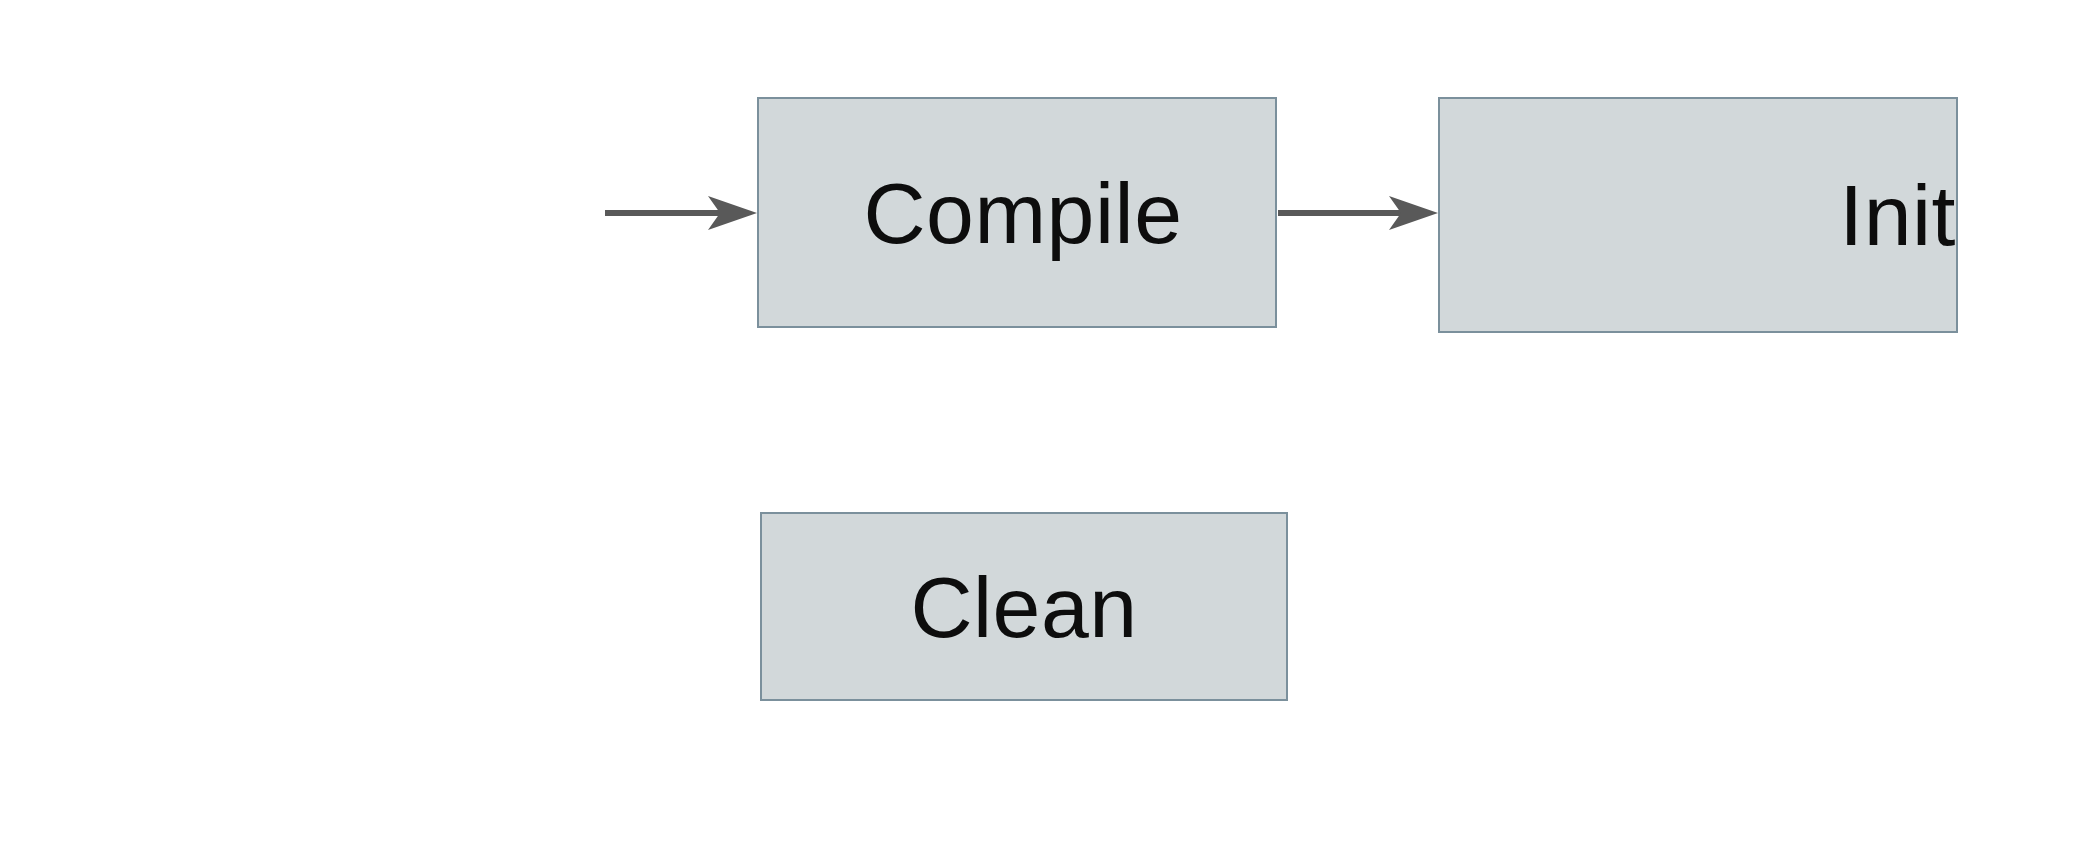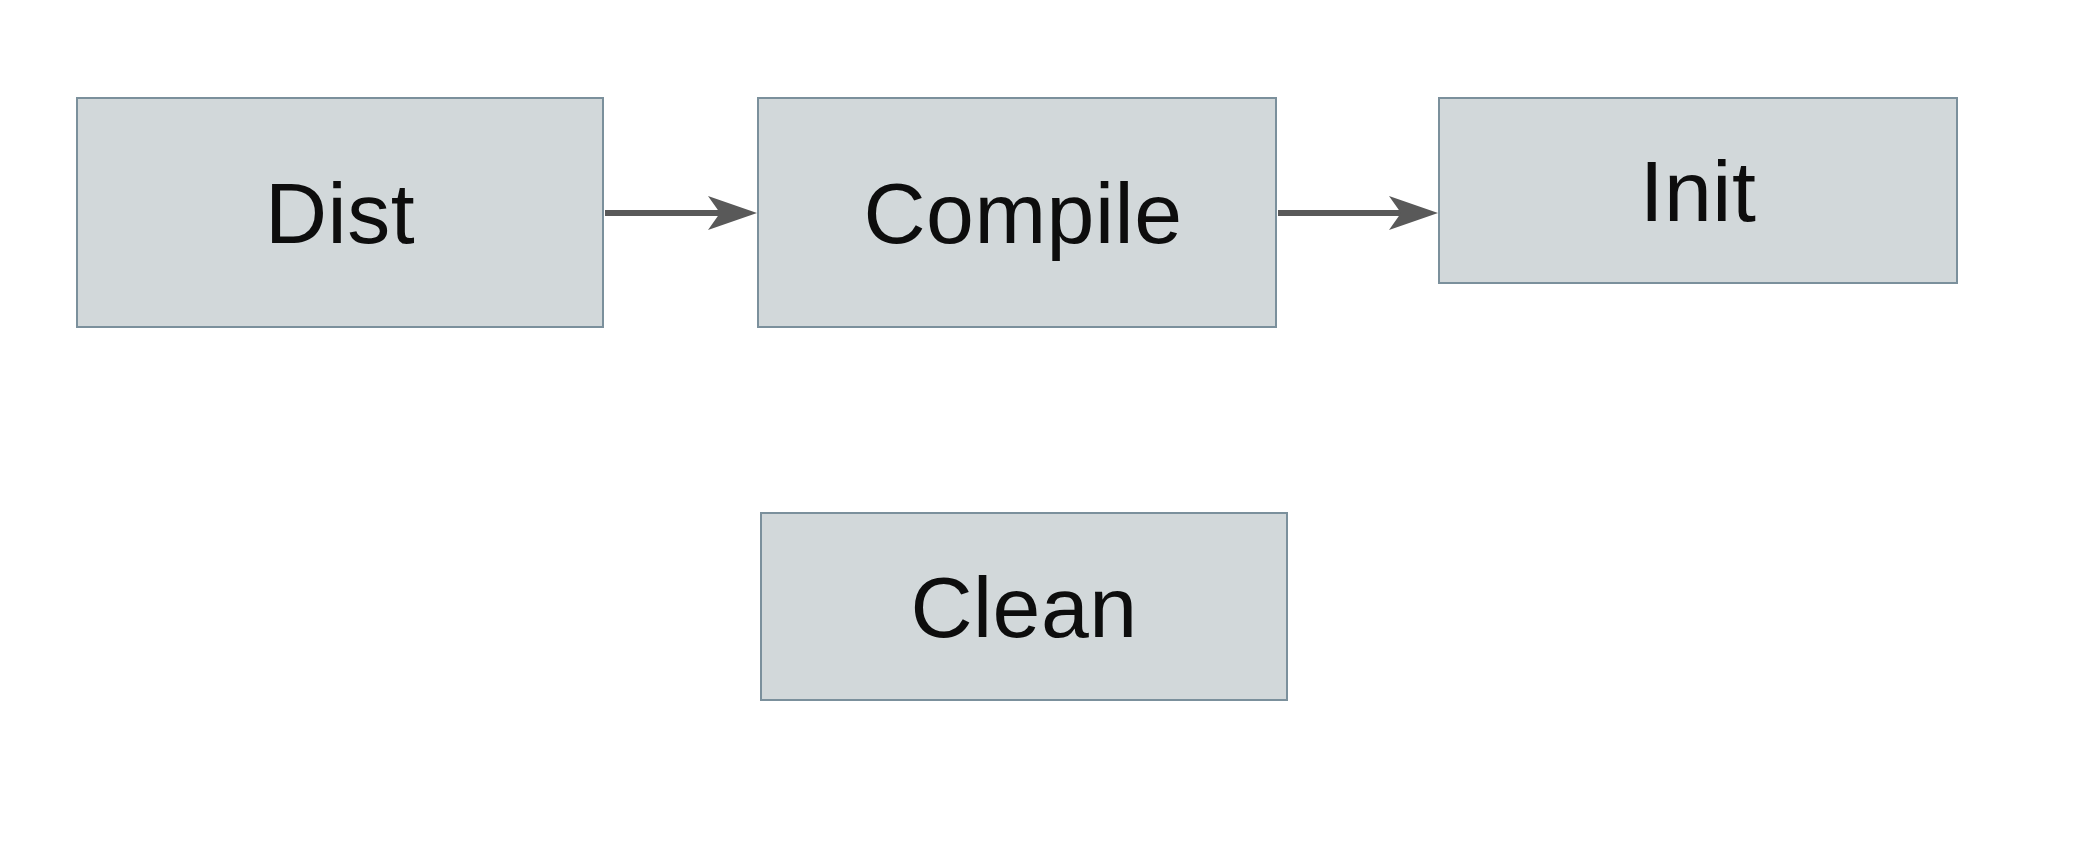--- a/index.html
+++ b/index.html
@@ -42,44 +42,41 @@
   }
   .node-label {
     font-size: 86px;
     line-height: 1;
     color: var(--text, #0d0d0d);
     letter-spacing: 0.5px;
     user-select: none;
   }
   .node-dist    { left: 76px;   top: 97px;  width: 528px; height: 231px; }
   .node-compile { left: 757px;  top: 97px;  width: 520px; height: 231px; padding-left: 12px; }
-  .node-init    { left: 1438px; top: 97px;  width: 520px; height: 187px; }
+  .node-init    { left: 1438px; top: 97px;  width: 520px; height: 236px; justify-content: flex-end; }
   .node-clean   { left: 760px;  top: 512px; width: 528px; height: 189px; }
 </style>
 </head>
 <body>
 
 <div class="canvas">
 
   <svg class="edges-layer" viewBox="0 0 2078 848" xmlns="http://www.w3.org/2000/svg">
 
     <g>
       <line x1="605" y1="213" x2="721" y2="213"></line>
       <polygon points="757,213 708,196 720,213 708,230"></polygon>
     </g>
 
     <g>
       <line x1="1278" y1="213" x2="1402" y2="213"></line>
       <polygon points="1438,213 1389,196 1401,213 1389,230"></polygon>
     </g>
   </svg>
 
-  <div class="node node-dist">
-    <span class="node-label">Dist</span>
-  </div>
 
   <div class="node node-compile">
     <span class="node-label">Compile</span>
   </div>
 
   <div class="node node-init">
     <span class="node-label">Init</span>
   </div>
 
   <div class="node node-clean">

